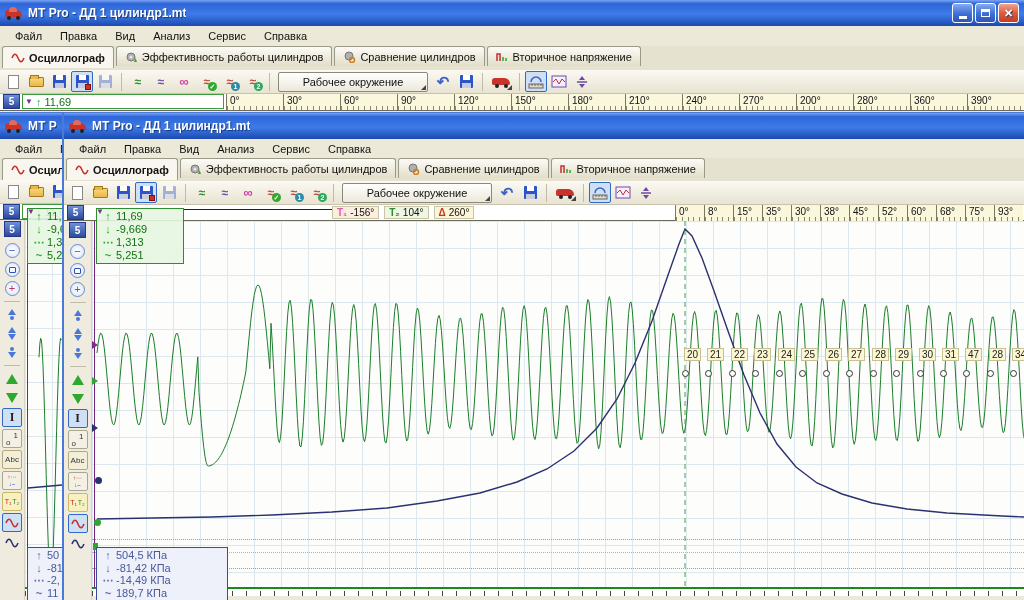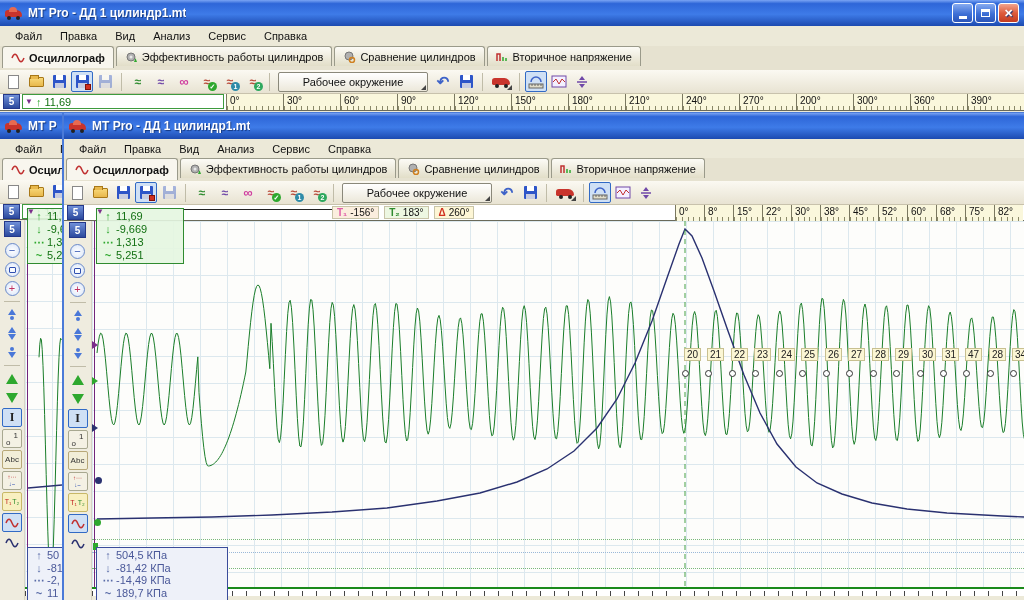--- a/index.html
+++ b/index.html
@@ -306,21 +306,21 @@
         <span class="rcell" style="width:57px">30°</span>
         <span class="rcell" style="width:57px">60°</span>
         <span class="rcell" style="width:57px">90°</span>
         <span class="rcell" style="width:57px">120°</span>
         <span class="rcell" style="width:57px">150°</span>
         <span class="rcell" style="width:57px">180°</span>
         <span class="rcell" style="width:57px">210°</span>
         <span class="rcell" style="width:57px">240°</span>
         <span class="rcell" style="width:57px">270°</span>
         <span class="rcell" style="width:57px">200°</span>
-        <span class="rcell" style="width:57px">300°</span>
+        <span class="rcell" style="width:57px">280°</span>
         <span class="rcell" style="width:57px">360°</span>
         <span class="rcell" style="width:76px">390°</span>
       </span>
     </div>
   </div>
 
   <div class="win" id="win-mid">
     <div class="titlebar">
       <span class="car-ico">
           <span class="cbody"></span>
@@ -595,40 +595,40 @@
     <div class="mrow" style="top:92px">
       <span class="badge5">5</span>
       <span class="hl-line"></span>
       <span class="chips">
         <span class="chip c1">
             <span class="cl">Т₁</span>
             <span>-156°</span>
           </span>
         <span class="chip c2">
             <span class="cl">Т₂</span>
-            <span>183°</span>
+            <span>104°</span>
           </span>
         <span class="chip c3">
             <span class="cl">Δ</span>
             <span>260°</span>
           </span>
       </span>
       <span class="ruler" style="left:611px">
         <span class="rcell" style="width:29px">0°</span>
         <span class="rcell" style="width:29px">8°</span>
         <span class="rcell" style="width:29px">15°</span>
-        <span class="rcell" style="width:29px">22°</span>
+        <span class="rcell" style="width:29px">35°</span>
         <span class="rcell" style="width:29px">30°</span>
         <span class="rcell" style="width:29px">38°</span>
         <span class="rcell" style="width:29px">45°</span>
         <span class="rcell" style="width:29px">52°</span>
         <span class="rcell" style="width:29px">60°</span>
         <span class="rcell" style="width:29px">68°</span>
         <span class="rcell" style="width:29px">75°</span>
-        <span class="rcell" style="width:29px">82°</span>
+        <span class="rcell" style="width:29px">93°</span>
       </span>
     </div>
     <div class="body" style="top:108px">
       <div class="sidebar" style="width:28px">
         <div class="sb-badge">5</div>
         <div class="sbtn">
             <span class="scircle">−</span>
           </div>
         <div class="sbtn">
             <span class="scircle">

